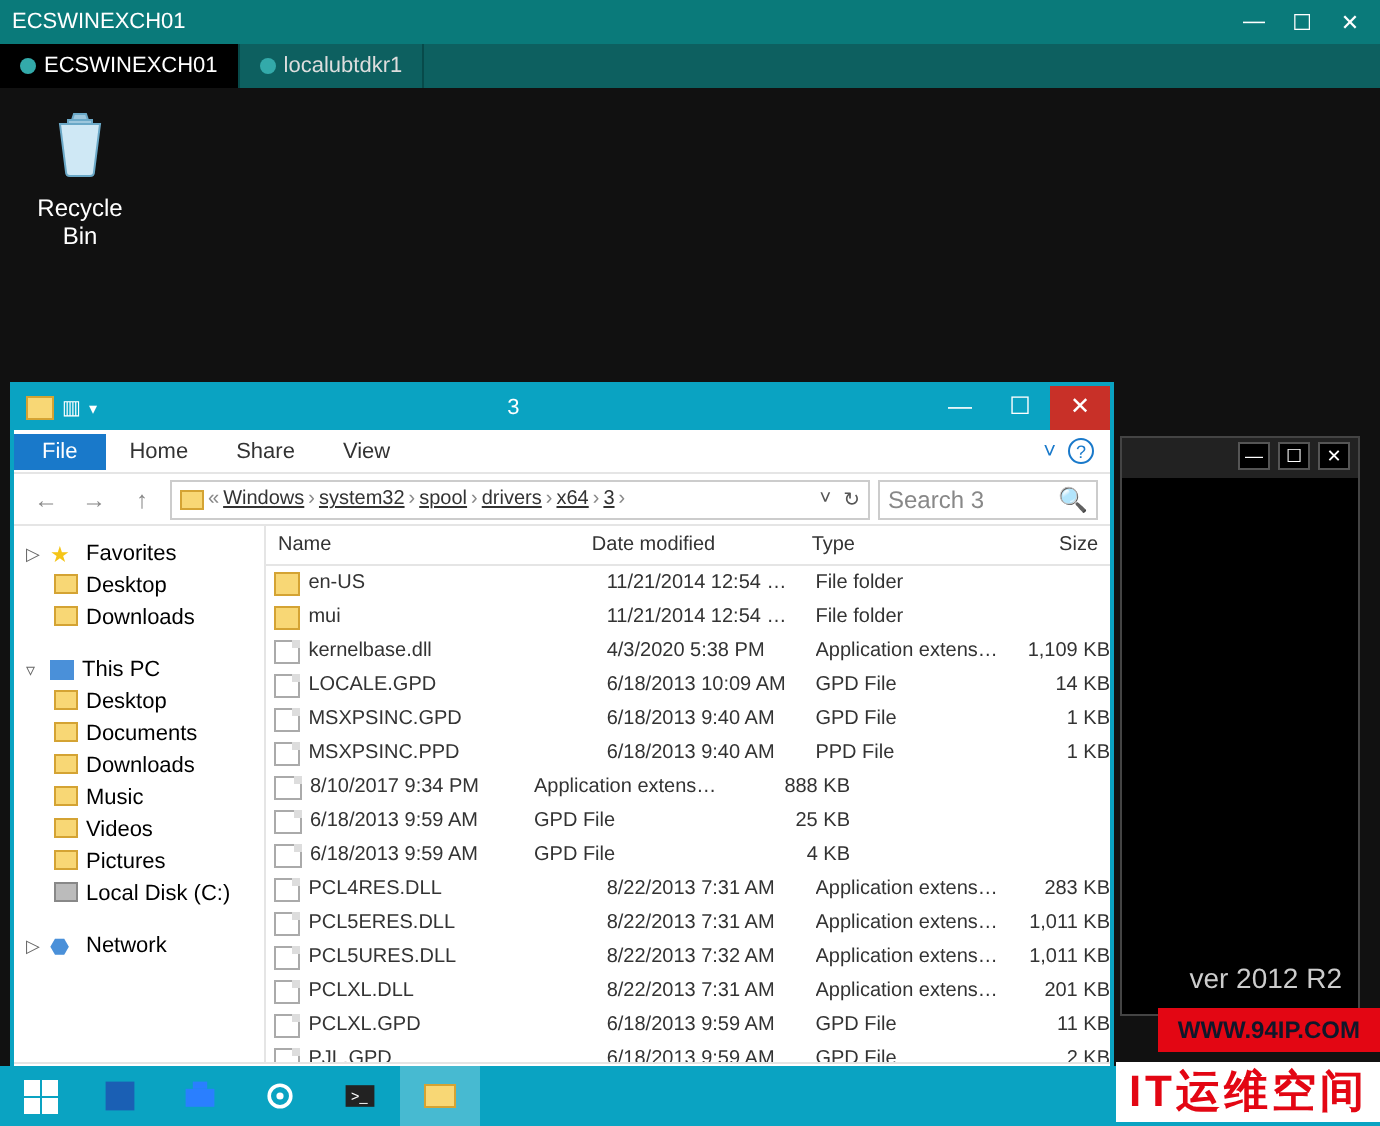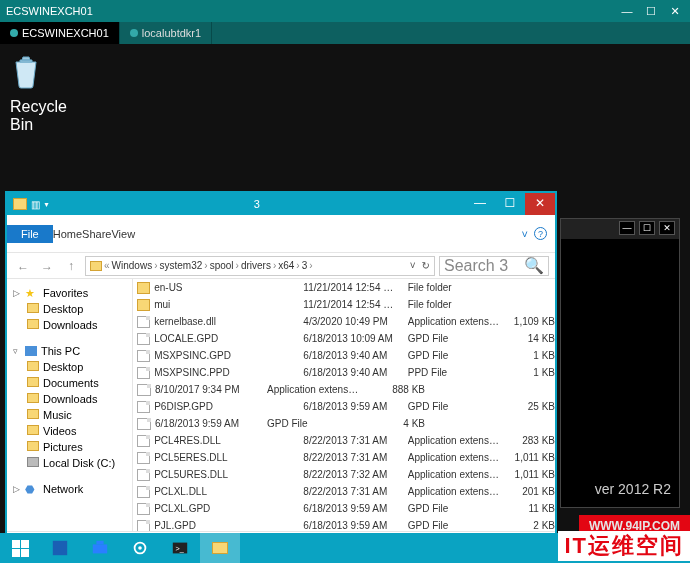--- a/index.html
+++ b/index.html
@@ -12,54 +12,54 @@
 .app-titlebar .win-btns span { width: 18px; text-align: center; cursor: pointer; }
 
 
 .tab-strip { height: 22px; background: #0d6060; display: flex; align-items: stretch; }
 .tab { display: flex; align-items: center; padding: 0 10px; font-size: 11px; color: #ddd; border-right: 1px solid #074a4a; cursor: pointer; gap: 4px; }
 .tab.active { background: #000; color: #fff; }
 .tab .dot { width: 8px; height: 8px; border-radius: 50%; background: #3aa; display: inline-block; }
 
 
 .desktop { position: absolute; top: 44px; left: 0; right: 0; bottom: 30px; background: #111; }
-.desktop-icon { position: absolute; top: 10px; left: 10px; width: 60px; color: #fff; font-size: 16px; cursor: pointer; }
+.desktop-icon { position: absolute; top: 10px; left: 10px; width: 60px; text-align: center; color: #fff; font-size: 12px; cursor: pointer; }
 .desktop-icon .bin { width: 32px; height: 36px; margin: 0 auto 4px; }
 
 
 .bg-window { position: absolute; top: 174px; left: 560px; width: 120px; height: 290px; background: #000; border: 1px solid #444; }
 .bg-window .bg-titlebar { height: 20px; background: #222; display: flex; justify-content: flex-end; gap: 4px; padding-right: 4px; }
 .bg-window .bg-titlebar span { width: 16px; height: 14px; background: #000; border: 1px solid #555; margin-top: 2px; font-size: 9px; color: #fff; text-align: center; line-height: 12px; }
 .bg-text { position: absolute; bottom: 10px; right: 8px; color: #ccc; font-size: 14px; }
 
 
 .explorer { position: absolute; top: 148px; left: 6px; width: 550px; height: 360px; background: #fff; border: 1px solid #0aa3c2; box-shadow: 0 0 0 1px #0aa3c2; display: flex; flex-direction: column; }
 .ex-titlebar { height: 22px; background: #0aa3c2; display: flex; align-items: center; color: #fff; }
 .ex-titlebar .tb-left { display: flex; gap: 4px; padding-left: 6px; align-items: center; }
 .ex-titlebar .tb-left .folder-ico { width: 14px; height: 12px; background: #f8d775; border: 1px solid #d4a333; }
 .ex-titlebar .tb-title { flex: 1; text-align: center; font-size: 11px; }
 .ex-titlebar .tb-right { display: flex; }
 .ex-titlebar .tb-right span { width: 30px; height: 22px; text-align: center; line-height: 20px; font-size: 12px; cursor: pointer; }
 .ex-titlebar .tb-right .min { background: #0aa3c2; }
 .ex-titlebar .tb-right .max { background: #0aa3c2; }
 .ex-titlebar .tb-right .close { background: #c83028; }
 
-.ex-menubar { height: 38px; background: #fff; display: flex; align-items: center; border-bottom: 1px solid #e5e5e5; font-size: 11px; }
+.ex-menubar { height: 22px; background: #fff; display: flex; align-items: center; border-bottom: 1px solid #e5e5e5; font-size: 11px; }
 .ex-menubar .file-tab { background: #1979ca; color: #fff; padding: 3px 14px; cursor: pointer; }
-.ex-menubar .m { padding: 3px 0; cursor: pointer; color: #333; }
+.ex-menubar .m { padding: 3px 12px; cursor: pointer; color: #333; }
 .ex-menubar .right { margin-left: auto; display: flex; gap: 6px; padding-right: 8px; align-items: center; }
 .ex-menubar .right span { font-size: 11px; color: #1979ca; cursor: pointer; }
 
 .ex-nav { height: 26px; background: #fff; display: flex; align-items: center; gap: 4px; padding: 0 6px; border-bottom: 1px solid #e5e5e5; }
 .nav-btn { width: 20px; height: 20px; display: flex; align-items: center; justify-content: center; color: #888; cursor: pointer; font-size: 12px; }
 .addr { flex: 1; height: 20px; border: 1px solid #ccc; display: flex; align-items: center; padding: 0 4px; font-size: 10px; gap: 2px; overflow: hidden; }
-.addr .crumb { color: #333; cursor: pointer; white-space: nowrap; }
+.addr .crumb { color: #333; cursor: pointer; white-space: nowrap; text-decoration: underline; }
 .addr .sep { color: #888; }
 .addr .addr-actions { margin-left: auto; display: flex; gap: 6px; color: #555; }
-.search { width: 110px; height: 20px; border: 1px solid #ccc; display: flex; align-items: center; padding: 0 4px; font-size: 16px; color: #888; }
+.search { width: 110px; height: 20px; border: 1px solid #ccc; display: flex; align-items: center; padding: 0 4px; font-size: 12px; color: #888; }
 .search .sicon { margin-left: auto; color: #666; }
 
 .ex-body { flex: 1; display: flex; overflow: hidden; }
 .nav-pane { width: 126px; border-right: 1px solid #e5e5e5; overflow-y: auto; font-size: 11px; padding: 6px 2px; }
 .nav-group { margin-bottom: 10px; }
 .nav-head { display: flex; align-items: center; gap: 4px; padding: 2px 4px; cursor: pointer; }
 .nav-head .chev { width: 8px; color: #666; font-size: 9px; }
 .nav-item { display: flex; align-items: flex-start; gap: 4px; padding: 2px 4px 2px 18px; cursor: pointer; }
 .ico { width: 14px; height: 12px; display: inline-block; }
 .ico.star { color: #f5c518; }
@@ -87,21 +87,21 @@
 .ex-status .right-icons span { width: 16px; height: 14px; border: 1px solid #ccc; cursor: pointer; }
 
 
 .taskbar { position: absolute; bottom: 0; left: 0; right: 0; height: 30px; background: #0aa3c2; display: flex; align-items: center; }
 .taskbar .tbtn { width: 40px; height: 30px; display: flex; align-items: center; justify-content: center; cursor: pointer; }
 .taskbar .tbtn svg, .taskbar .tbtn .sq { width: 18px; height: 18px; }
 .start-flag { display: grid; grid-template-columns: 8px 8px; grid-template-rows: 8px 8px; gap: 1px; }
 .start-flag div { background: #fff; }
 
 
-.wm-red { position: absolute; right: 0; bottom: 26px; background: #e30613; color: #e5e5e5; font-size: 12px; padding: 4px 10px; font-weight: bold; }
+.wm-red { position: absolute; right: 0; bottom: 37px; background: #e30613; color: #0f172a; font-size: 12px; padding: 4px 10px; font-weight: bold; }
 .wm-big { position: absolute; right: 0; bottom: 2px; color: #e30613; font-size: 22px; font-weight: 900; background: #fff; padding: 0 6px; letter-spacing: 2px; }
 
 
 .list-pane::-webkit-scrollbar { width: 14px; }
 .list-pane::-webkit-scrollbar-thumb { background: #c2c2c2; }
 .list-pane::-webkit-scrollbar-track { background: #f0f0f0; }
 </style>
 </head>
 <body>
 
@@ -254,39 +254,45 @@
         <div class="nav-group">
           <div class="nav-head">
               <span class="chev">▷</span>
               <span class="ico net">⬣</span>
               <span>Network</span>
             </div>
         </div>
       </div>
 
       <div class="list-pane">
+        <div class="list-head">
+          <div class="col col-name">Name</div>
+          <div class="col col-date">Date modified</div>
+          <div class="col col-type">Type</div>
+          <div class="col col-size">Size</div>
+        </div>
         <div id="file-rows">
             <div class="row">
               <span class="fico folder"></span>
               <span class="c col-name">en-US</span>
               <span class="c col-date">11/21/2014 12:54 …</span>
               <span class="c col-type">File folder</span>
               <span class="c col-size"></span>
             </div>
             <div class="row">
               <span class="fico folder"></span>
               <span class="c col-name">mui</span>
               <span class="c col-date">11/21/2014 12:54 …</span>
               <span class="c col-type">File folder</span>
               <span class="c col-size"></span>
             </div>
             <div class="row">
               <span class="fico file"></span>
               <span class="c col-name">kernelbase.dll</span>
-              <span class="c col-date">4/3/2020 10:49 PM</span>
+              <span class="c col-date">4/3/2020 5:38 PM</span>
               <span class="c col-type">Application extens…</span>
               <span class="c col-size">1,109 KB</span>
             </div>
             <div class="row">
               <span class="fico file"></span>
               <span class="c col-name">LOCALE.GPD</span>
               <span class="c col-date">6/18/2013 10:09 AM</span>
               <span class="c col-type">GPD File</span>
               <span class="c col-size">14 KB</span>
             </div>
@@ -305,21 +311,20 @@
               <span class="c col-size">1 KB</span>
             </div>
             <div class="row">
               <span class="fico file"></span>
               <span class="c col-date">8/10/2017 9:34 PM</span>
               <span class="c col-type">Application extens…</span>
               <span class="c col-size">888 KB</span>
             </div>
             <div class="row">
               <span class="fico file"></span>
-              <span class="c col-name">P6DISP.GPD</span>
               <span class="c col-date">6/18/2013 9:59 AM</span>
               <span class="c col-type">GPD File</span>
               <span class="c col-size">25 KB</span>
             </div>
             <div class="row">
               <span class="fico file"></span>
               <span class="c col-date">6/18/2013 9:59 AM</span>
               <span class="c col-type">GPD File</span>
               <span class="c col-size">4 KB</span>
             </div>

